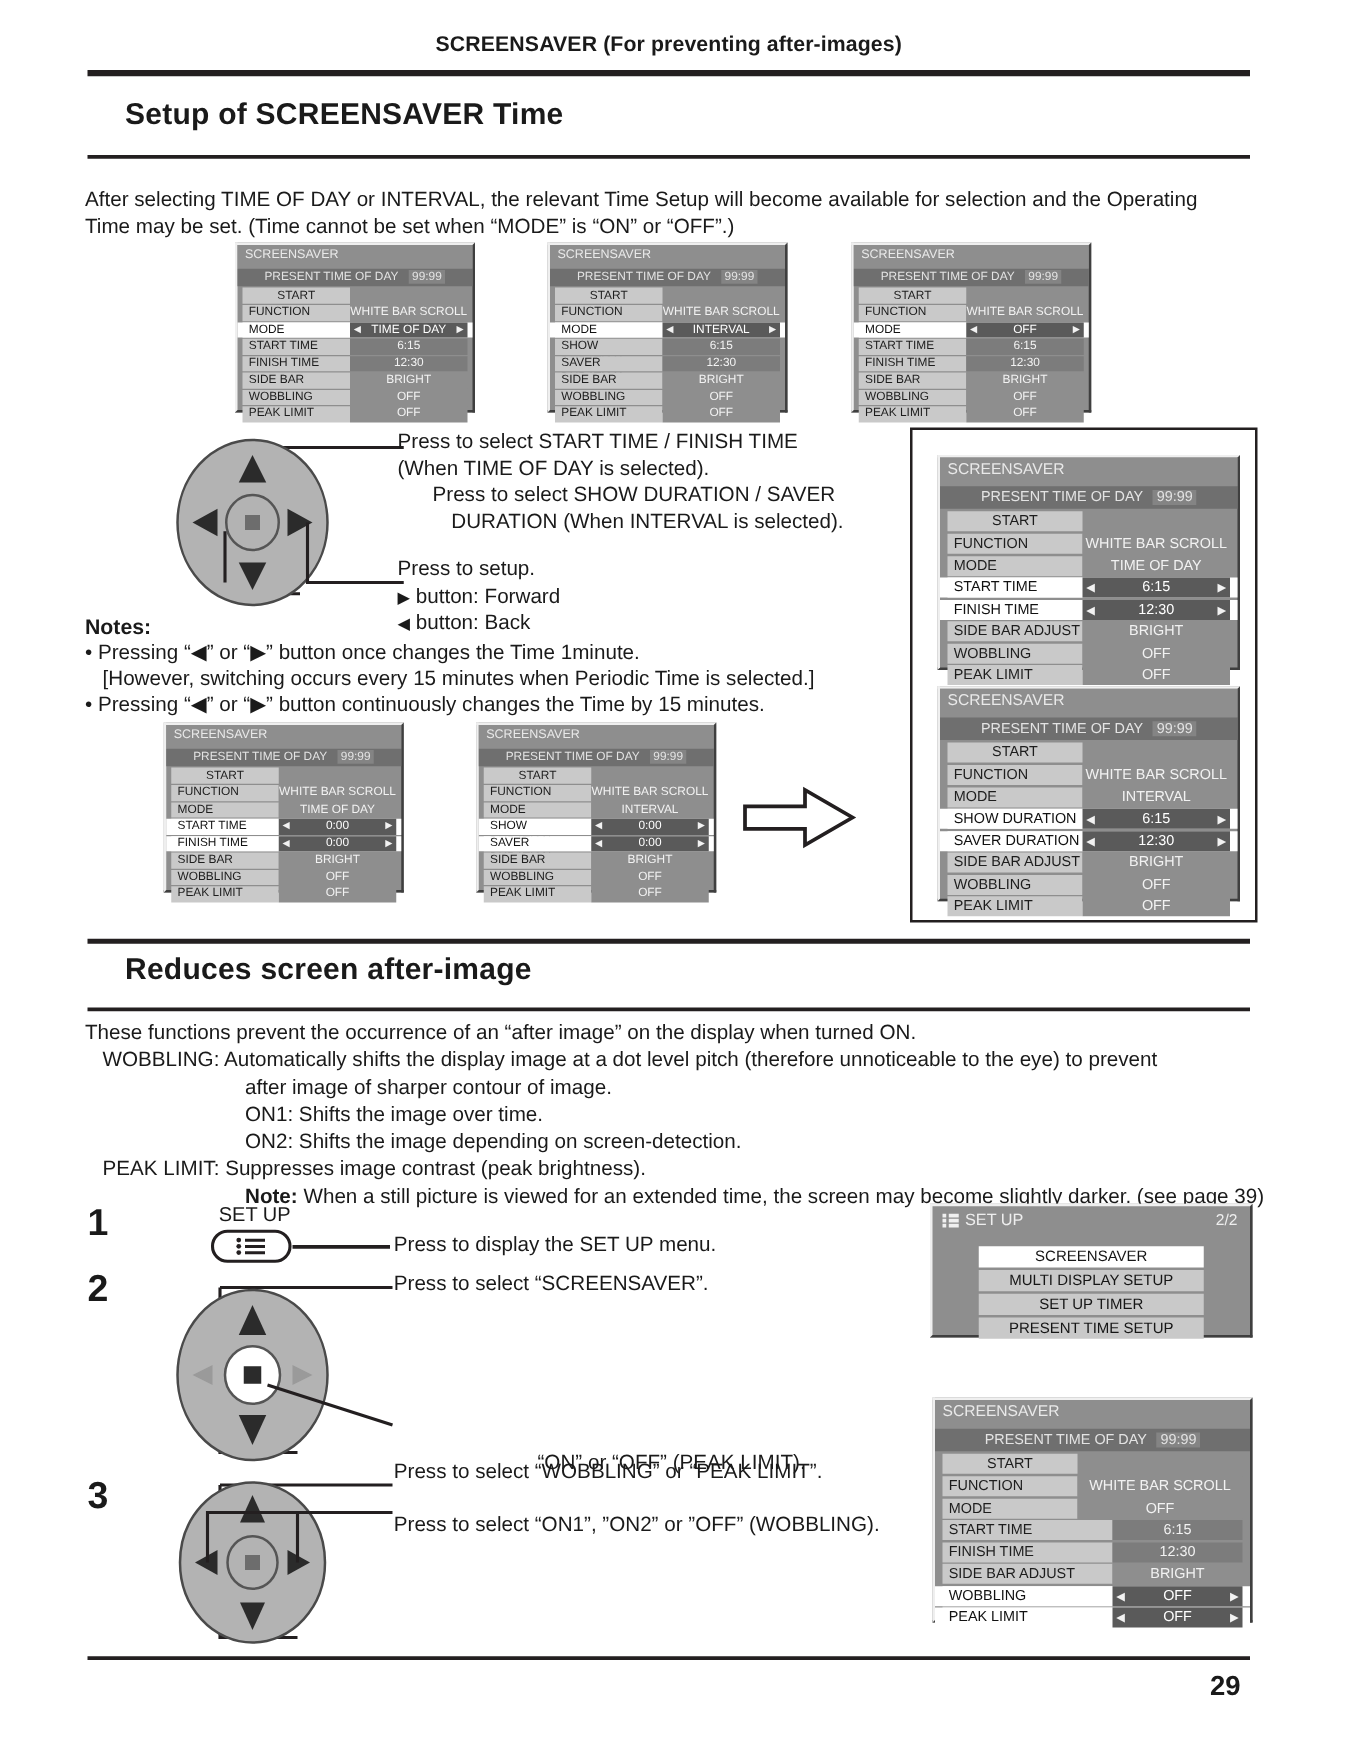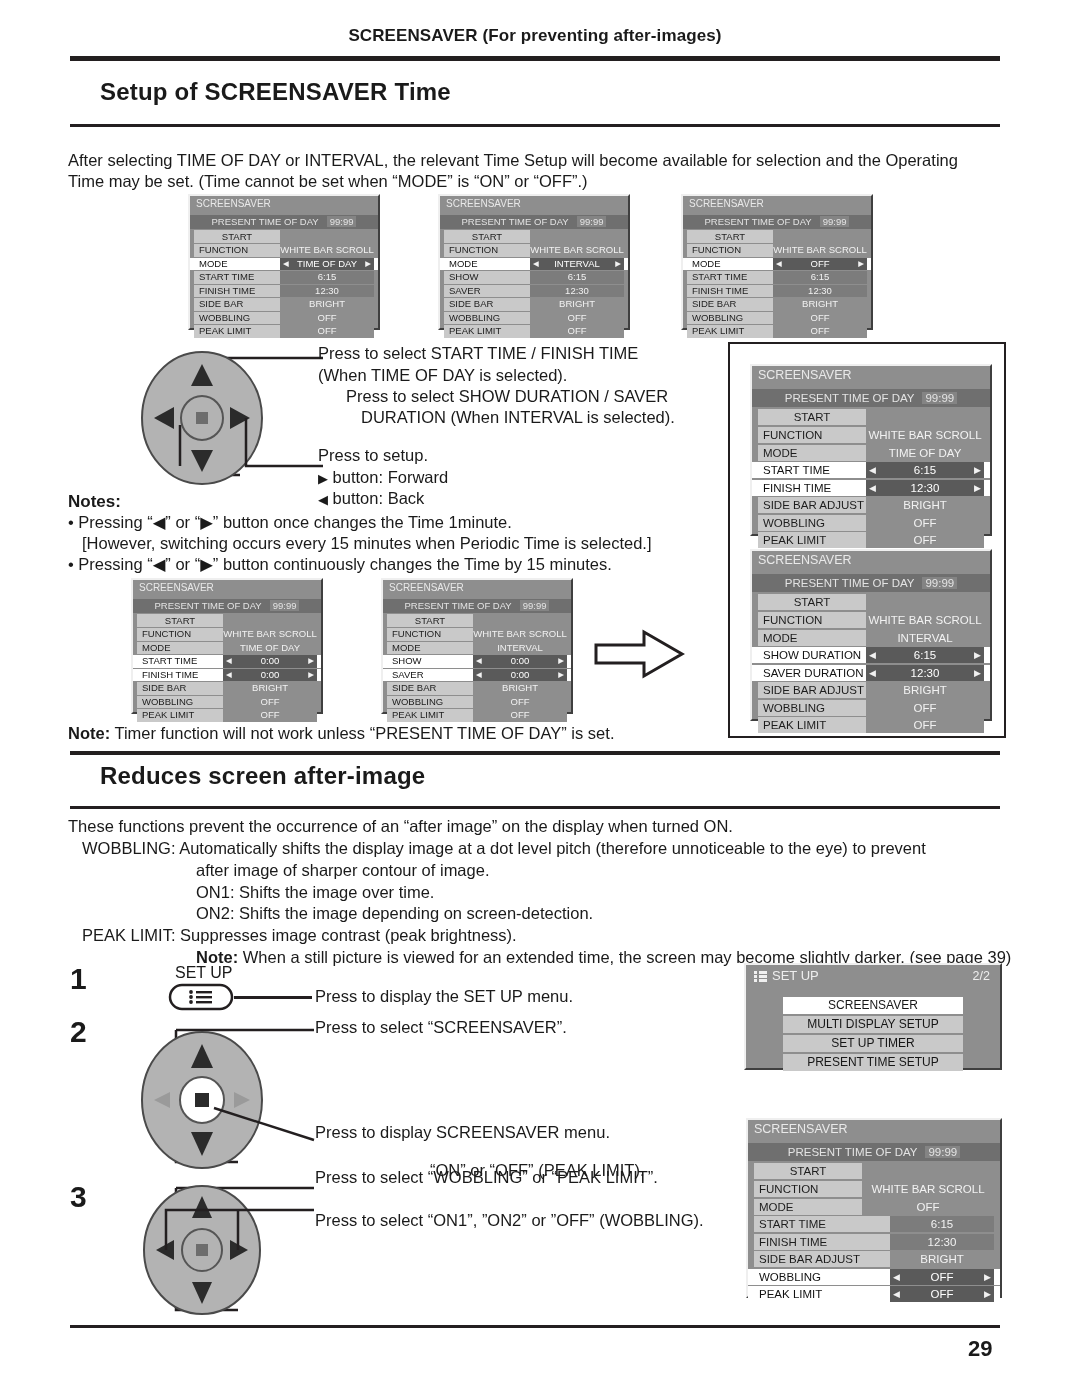--- a/index.html
+++ b/index.html
@@ -379,23 +379,20 @@
     <div class="row">
       <div class="lbl">PEAK LIMIT</div>
       <div class="val">OFF</div>
     </div>
   </div>
 
   <svg class="arrowbig" style="left:594px;top:628px;" width="92" height="52" viewBox="0 0 92 52">
     <polygon points="2,17 50,17 50,4 88,26 50,48 50,35 2,35" fill="#ffffff" stroke="#231f20" stroke-width="3"></polygon>
   </svg>
 
-  <div class="para" style="left:68px;top:723px;width:900px;">
-    <span class="bold">Note:</span><span> Timer function will not work unless “PRESENT TIME OF DAY” is set.</span>
-  </div>
 
   <div class="rule-thick" style="left:70px;top:751px;width:930px;height:4px;"></div>
   <div class="h1" style="left:100px;top:762px;">Reduces screen after-image</div>
   <div class="rule-thick" style="left:70px;top:806px;width:930px;height:3px;"></div>
 
   <div class="para" style="left:68px;top:816px;width:960px;">These functions prevent the occurrence of an “after image” on the display when turned ON.</div>
   <div class="para" style="left:82px;top:838px;width:960px;">WOBBLING: Automatically shifts the display image at a dot level pitch (therefore unnoticeable to the eye) to prevent</div>
   <div class="para" style="left:196px;top:860px;width:840px;">after image of sharper contour of image.</div>
   <div class="para" style="left:196px;top:882px;width:840px;">ON1: Shifts the image over time.</div>
   <div class="para" style="left:196px;top:903px;width:840px;">ON2: Shifts the image depending on screen-detection.</div>
@@ -427,21 +424,20 @@
     <ellipse cx="84" cy="78" rx="60" ry="68" fill="#b3b3b3" stroke="#4a4a4a" stroke-width="2"></ellipse>
     <ellipse cx="84" cy="78" rx="22" ry="23" fill="#ffffff" stroke="#555" stroke-width="2"></ellipse>
     <rect x="77" y="71" width="14" height="14" fill="#2b2b2b"></rect>
     <polygon points="84,22 95,46 73,46" fill="#2b2b2b"></polygon>
     <polygon points="84,134 95,110 73,110" fill="#2b2b2b"></polygon>
     <polygon points="36,78 52,70 52,86" fill="#9a9a9a"></polygon>
     <polygon points="132,78 116,70 116,86" fill="#9a9a9a"></polygon>
     <path d="M96,86 L196,118" fill="none" stroke="#231f20" stroke-width="2.5"></path>
   </svg>
   <div class="para" style="left:315px;top:1017px;width:440px;">Press to select “SCREENSAVER”.</div>
-  <div class="para" style="left:315px;top:1122px;width:440px;">Press to display SCREENSAVER menu.</div>
 
   <svg class="dial" style="left:118px;top:1180px;" width="200" height="140" viewBox="0 0 200 140">
     <path d="M58,8 L58,130 L120,130" fill="none" stroke="#231f20" stroke-width="2.5"></path>
     <path d="M58,8 L196,8" fill="none" stroke="#231f20" stroke-width="2.5"></path>
     <ellipse cx="84" cy="70" rx="58" ry="64" fill="#b3b3b3" stroke="#4a4a4a" stroke-width="2"></ellipse>
     <ellipse cx="84" cy="70" rx="20" ry="21" fill="#b3b3b3" stroke="#555" stroke-width="2"></ellipse>
     <rect x="78" y="64" width="12" height="12" fill="#6d6d6d"></rect>
     <polygon points="84,16 94,38 74,38" fill="#2b2b2b"></polygon>
     <polygon points="84,124 94,102 74,102" fill="#2b2b2b"></polygon>
     <polygon points="38,70 56,60 56,80" fill="#2b2b2b"></polygon>

